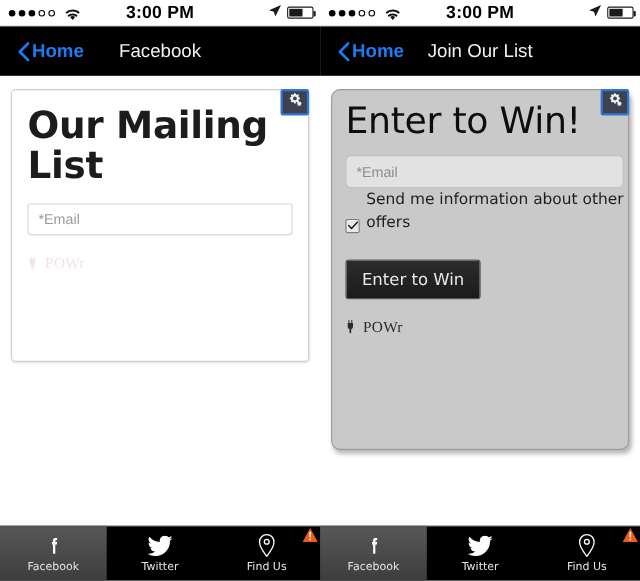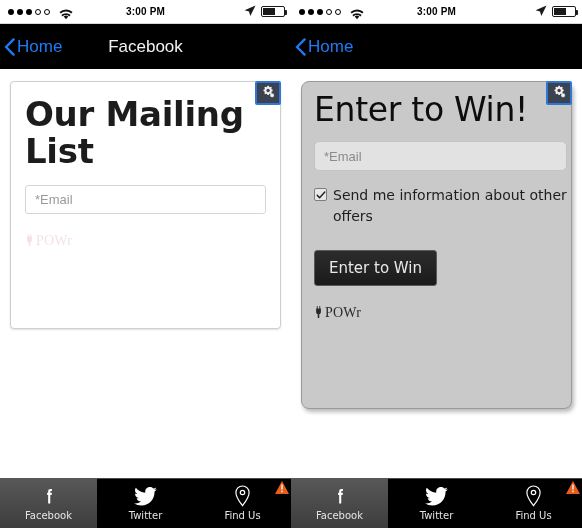--- a/index.html
+++ b/index.html
@@ -16,33 +16,33 @@
   .statusbar {
     height: 24px; background: #ffffff; position: relative;
     display: flex; align-items: center; border-bottom: 1px solid #d8d8d8;
   }
   .sb-left { display: flex; align-items: center; gap: 3px; padding-left: 8px; }
   .dot { width: 6px; height: 6px; border-radius: 50%; background: #000; }
   .dot.empty { background: transparent; border: 1px solid #000; width: 6px; height: 6px; }
   .wifi { margin-left: 6px; width: 14px; height: 11px; position: relative; }
   .sb-time {
     position: absolute; left: 0; right: 0; text-align: center;
-    font-size: 10px; font-weight: bold; color: #000; letter-spacing: .2px;
+    font-size: 16px; font-weight: bold; color: #000; letter-spacing: .2px;
   }
   .sb-right { position: absolute; right: 6px; display: flex; align-items: center; gap: 5px; }
   .batt { width: 24px; height: 11px; border: 1px solid #1a1a1a; border-radius: 2px; position: relative; }
   .batt::after { content:""; position:absolute; right:-3px; top:3px; width:2px; height:5px; background:#1a1a1a; border-radius:0 1px 1px 0; }
   .batt-fill { position: absolute; left: 1px; top: 1px; bottom: 1px; width: 56%; background: #1a1a1a; }
 
   
   .navbar {
     height: 45px; background: #000000; position: relative;
     display: flex; align-items: center;
   }
-  .nav-back { display: flex; align-items: center; padding-left: 4px; gap: 2px; }
+  .nav-back { display: flex; align-items: center; padding-left: 16px; gap: 2px; font-weight: bold; }
   .chev { width: 11px; height: 18px; }
   .nav-back-label { color: #1d7bf5; font-size: 17px; }
   .nav-title {
     position: absolute; left: 0; right: 0; text-align: center;
     color: #f2f2f2; font-size: 17px; pointer-events: none;
   }
 
   
   .body-area { position: relative; height: 409px; background: #fff; padding: 12px 10px 0 10px; }
 
@@ -100,40 +100,40 @@
   .email-input.gray-style::placeholder { color: #8b8b8b; }
 
   .btn-signup {
     display: block; width: 100%; height: 36px; margin-top: 15px;
     background: linear-gradient(#4c4c4c, #3a3a3a);
     border: 1px solid #2b2b2b; border-radius: 3px;
     color: #f0f0f0; font-size: 15px; cursor: pointer;
     font-family: "DejaVu Sans", sans-serif;
   }
 
-  .check-row { display: flex; margin-top: 14px; align-items: flex-start; gap: 6px; }
+  .check-row { display: flex; align-items: flex-end; gap: 6px; }
   .chk {
     width: 13px; height: 13px; background: #e8e8e8; border: 1px solid #7d7d7d;
     border-radius: 2px; flex: 0 0 auto; margin-top: 3px;
     display: flex; align-items: center; justify-content: center;
   }
   .check-label {
     font-size: 14px; color: #1e1e1e; line-height: 1.45;
     font-family: "DejaVu Sans", sans-serif;
   }
 
   .btn-enter {
     margin-top: 24px; padding: 8px 14px; display: inline-block;
     background: linear-gradient(#2c2c2c, #1b1b1b);
     border: 1px solid #585858; border-radius: 3px;
     color: #e9e9e9; font-size: 15px; cursor: pointer;
     font-family: "DejaVu Sans", sans-serif;
   }
 
-  .powr { display: flex; align-items: center; gap: 2px; margin-top: 18px; }
+  .powr { display: flex; align-items: center; gap: 7px; margin-top: 18px; }
   .powr-faded { opacity: .30; }
   .powr-text { font-family: "Liberation Serif", serif; font-size: 14px; color: #2a2a2a; letter-spacing: .2px; }
   .powr-faded .powr-text { color: #e09a9a; }
 
   
   .tabbar {
     position: absolute; bottom: 0; left: 0; width: 291px; height: 50px;
     background: #000; display: flex;
   }
   .tab {
@@ -286,20 +286,21 @@
 
     <div class="navbar">
       <div class="nav-back">
         <span class="chev">
           <svg viewBox="0 0 11 18" width="11" height="18">
               <path d="M9.6 1.4 2 9l7.6 7.6" stroke="#1d7bf5" stroke-width="2.4" fill="none" stroke-linecap="round" stroke-linejoin="round"></path>
             </svg>
         </span>
         <span class="nav-back-label">Home</span>
       </div>
+      <div class="nav-title">Join Our List</div>
     </div>
 
     <div class="body-area">
       <div class="card card-gray">
         <div class="gear-badge">
           <span>
             <svg viewBox="0 0 16 16" width="13" height="13" fill="#f0f0f0">
               <path d="M6.2 2.3l.5-1.3h1.6l.5 1.3 1 .4 1.2-.6 1.1 1.1-.6 1.2.4 1 1.3.5v1.6l-1.3.5-.4 1 .6 1.2-1.1 1.1-1.2-.6-1 .4-.5 1.3H6.7l-.5-1.3-1-.4-1.2.6-1.1-1.1.6-1.2-.4-1L1.8 7.5V5.9l1.3-.5.4-1-.6-1.2 1.1-1.1 1.2.6z"></path>
               <circle cx="7.5" cy="6.7" r="2.1" fill="#3b4350"></circle>
               <path d="M12.2 10.6l.3-.8h1l.3.8.6.3.8-.4.7.7-.4.8.3.6.8.3v1l-.8.3-.3.6.4.8-.7.7-.8-.4-.6.3-.3.8h-1l-.3-.8-.6-.3-.8.4-.7-.7.4-.8-.3-.6-.8-.3v-1l.8-.3.3-.6-.4-.8.7-.7.8.4z" transform="scale(.72) translate(4.2 4.2)"></path>

